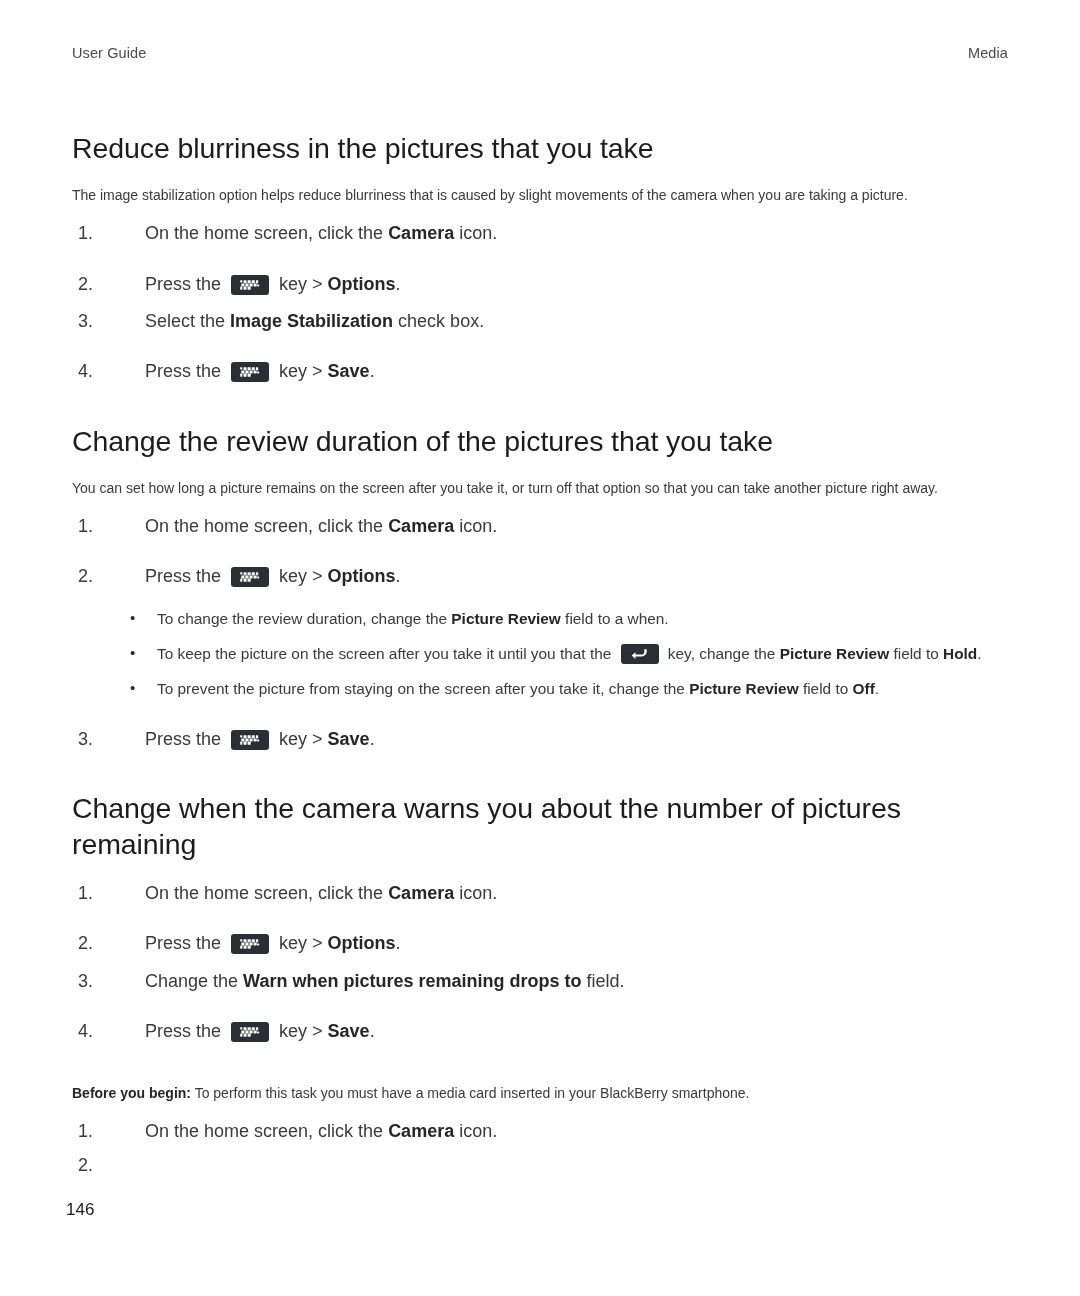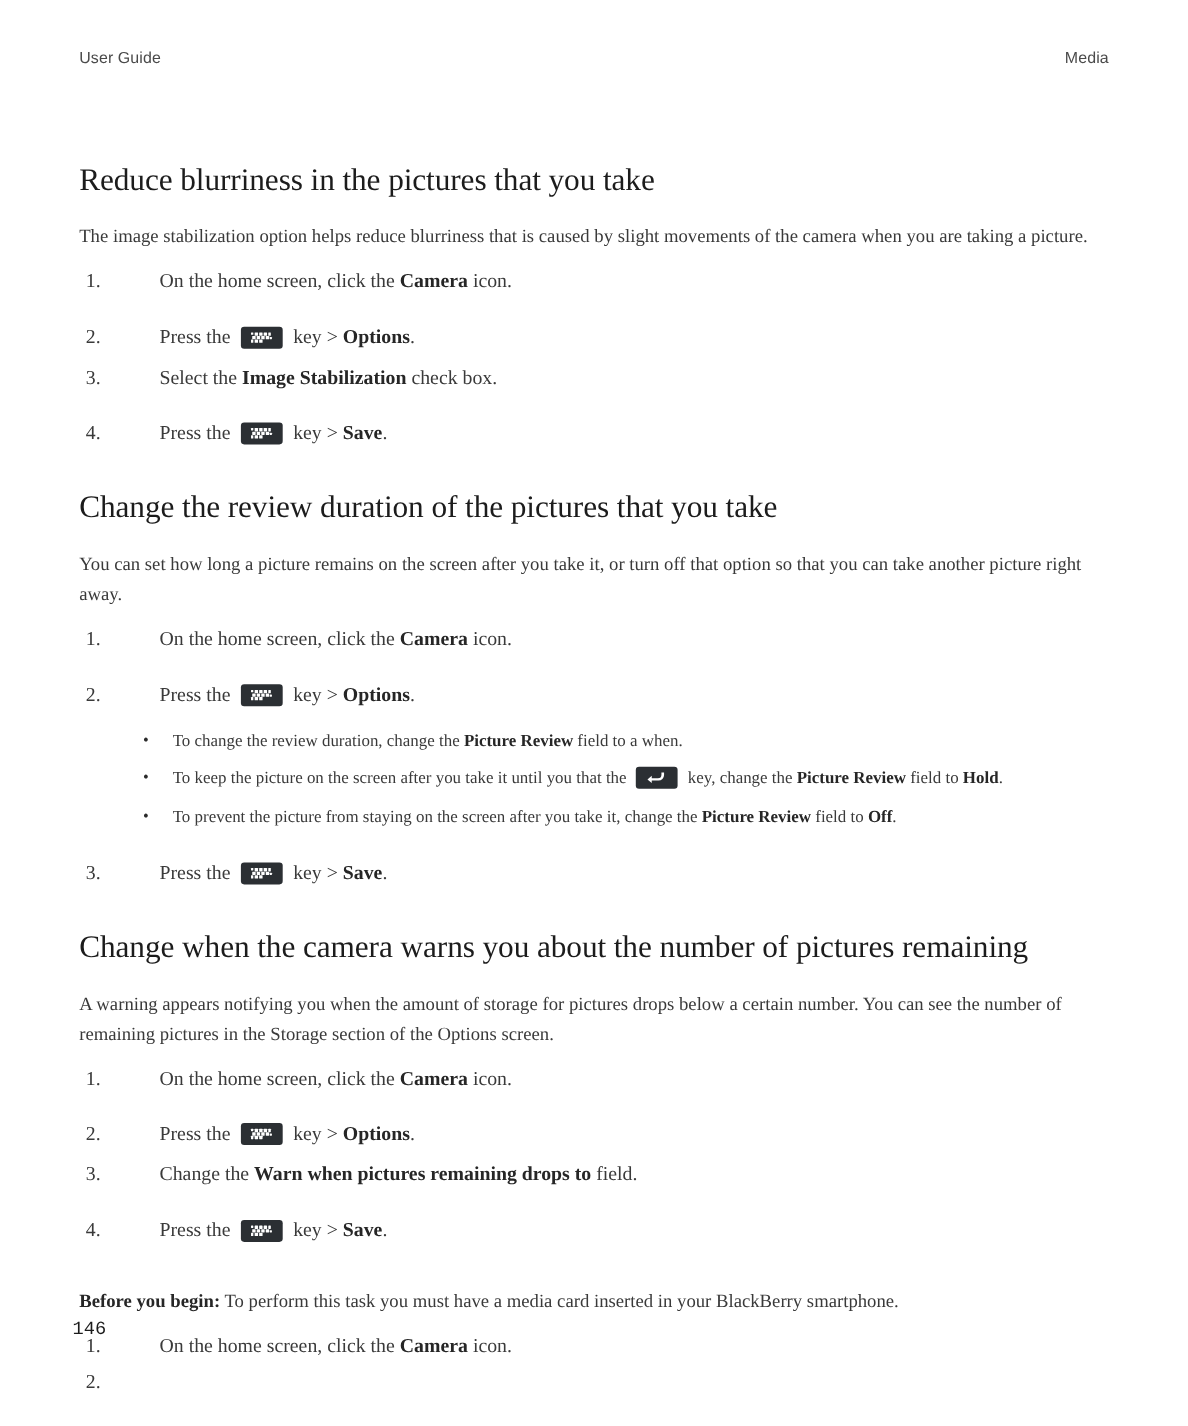--- a/index.html
+++ b/index.html
@@ -35,38 +35,37 @@
     align-items: baseline;
     font-size: 14.5px;
     color: #4a4a4a;
     letter-spacing: .1px;
   }
 
   
   .content {
     position: absolute;
     left: 72px;
-    top: 147px;
+    top: 130px;
     width: 920px;
-    font-family: Liberation Serif, serif;
   }
 
   h1.section-title {
     font-size: 28.5px;
     font-weight: 400;
     color: #1c1c1c;
     line-height: 1.28;
     margin: 0 0 18px 0;
     letter-spacing: -0.1px;
   }
   .block { margin-bottom: 0; }
   .block + .block { margin-top: 34px; }
 
   p.intro {
-    font-size: 17px;
+    font-size: 14px;
     line-height: 1.62;
     margin: 0 0 14px 0;
     color: #3a3a3a;
   }
 
   
   ol.steps {
     list-style: none;
     margin: 0;
     padding: 0;
@@ -132,21 +131,21 @@
   }
   .keyicon svg { display: block; }
 
   
   .folio {
     position: absolute;
     left: 66px;
     top: 1200px;
     font-size: 17px;
     color: #1c1c1c;
-    font-family: Liberation Mono, monospace;
+    font-family: Liberation Sans, sans-serif;
   }
 </style>
 </head>
 <body>
 
 <div class="page">
 
   <div class="running-head">
     <span>User Guide</span>
     <span>Media</span>
@@ -265,21 +264,20 @@
                   <rect x="24.9" y="5.2" width="2.3" height="3.1" rx="0.4"></rect>
                   <rect x="26.2" y="9.4" width="2.0" height="2.0" rx="0.4"></rect>
                 </g>
               </svg></span><span> key &gt; </span><b>Save</b><span>.</span>
         </li>
       </ol>
     </section>
 
     <section class="block">
       <h1 class="section-title">Change when the camera warns you about the number of pictures remaining</h1>
-      <p class="intro">A warning appears notifying you when the amount of storage for pictures drops below a certain number. You can see the number of remaining pictures in the Storage section of the Options screen.</p>
       <ol class="steps">
         <li>
           <span>On the home screen, click the </span><b>Camera</b><span> icon.</span>
         </li>
         <li class="has-key">
           <span>Press the </span><span class="keyicon"><svg width="38" height="20" viewBox="0 0 38 20">
                 <g fill="#ffffff">
                   <rect x="12.5" y="5.2" width="3.1" height="3.1" rx="0.4"></rect>
                   <rect x="16.6" y="5.2" width="3.1" height="3.1" rx="0.4"></rect>
                   <rect x="20.7" y="5.2" width="3.1" height="3.1" rx="0.4"></rect>

